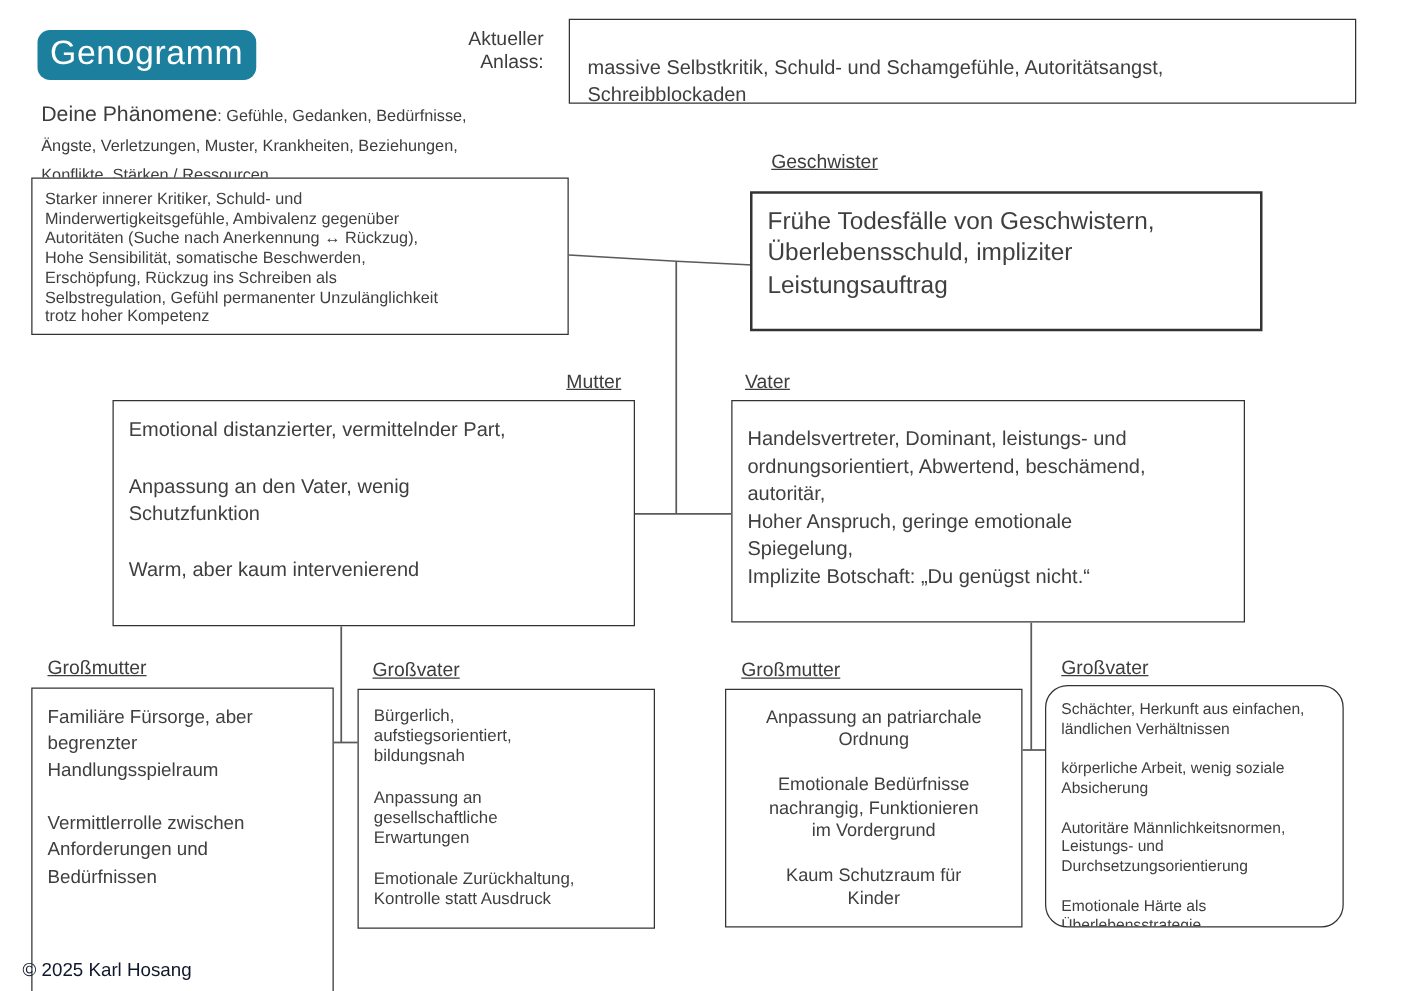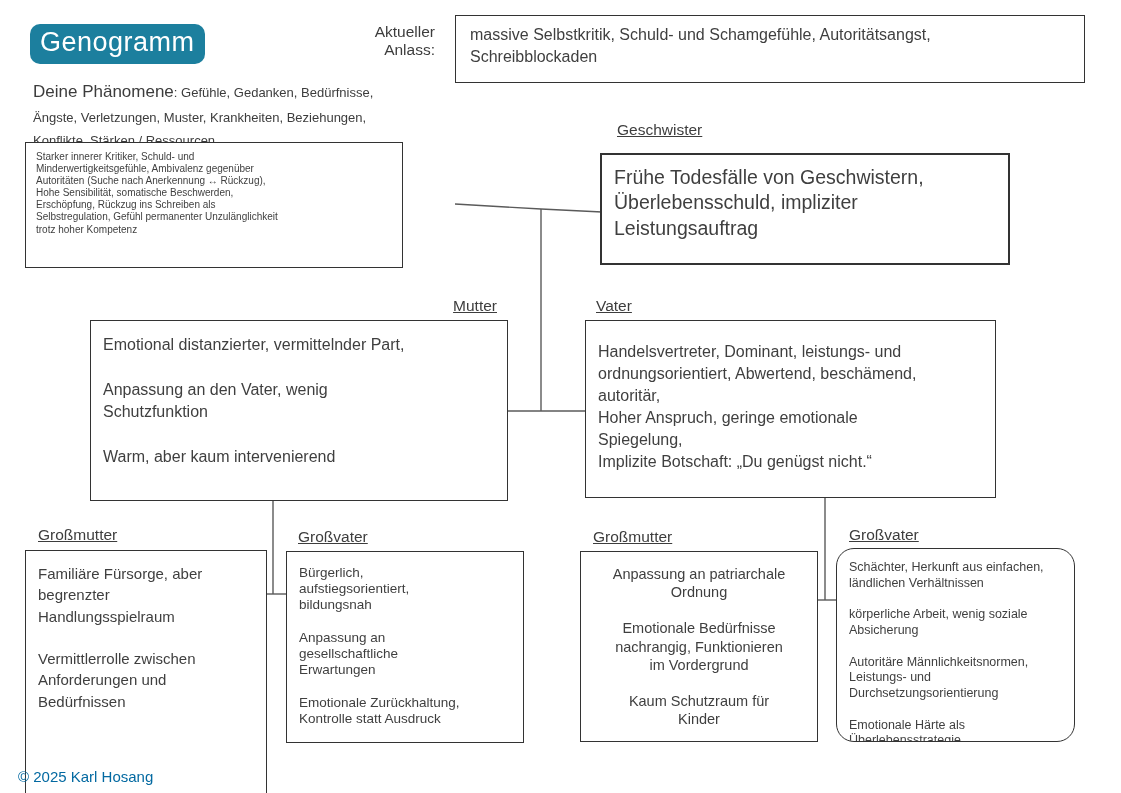--- a/index.html
+++ b/index.html
@@ -14,40 +14,40 @@
   }
   .node-label{position:absolute;z-index:1;font-size:15.5px;color:#3d3d3d;white-space:pre-line;text-decoration:underline;}
   .title-badge{
     position:absolute;left:30px;top:24px;z-index:1;background:#1c7f9e;color:#ffffff;
     font-size:27px;padding:3px 10px 6px 10px;letter-spacing:.5px;border-radius:10px;
   }
   .anlass-label{
     position:absolute;left:320px;top:23px;width:115px;text-align:right;z-index:1;
     font-size:15.5px;line-height:1.18;white-space:pre-line;color:#3d3d3d;
   }
-  .box-anlass{left:455px;top:15px;width:630px;height:68px;font-size:16px;line-height:1.4;padding:8px 14px;border-width:1.3px;}
+  .box-anlass{left:455px;top:15px;width:630px;height:68px;font-size:16px;line-height:1.4;padding:28px 14px;border-width:1.3px;}
   .phenomena{position:absolute;left:33px;top:80px;width:412px;z-index:1;line-height:1.45;}
   .phenomena .ph-head{font-size:17px;color:#3c3c3c;}
   .phenomena .ph-rest{font-size:13px;color:#3c3c3c;white-space:pre-line;}
-  .box-self{left:25px;top:142px;width:378px;height:126px;font-size:10px;line-height:1.21;padding:8px 10px;}
+  .box-self{left:25px;top:142px;width:430px;height:126px;font-size:13px;line-height:1.21;padding:8px 10px;}
   .box-geschwister{left:600px;top:153px;width:410px;height:112px;font-size:19.5px;line-height:1.3;padding:10px 12px;border-width:2px;}
   .box-mutter{left:90px;top:320px;width:418px;height:181px;font-size:16px;line-height:1.4;padding:13px 12px;}
   .box-vater{left:585px;top:320px;width:411px;height:178px;font-size:16px;line-height:1.38;padding:20px 12px;}
   .box-gm1{left:25px;top:550px;width:242px;height:245px;font-size:15px;line-height:1.42;padding:12px 12px;}
   .box-gv1{left:286px;top:551px;width:238px;height:192px;font-size:13.5px;line-height:1.2;padding:13px 12px;}
   .box-gm2{left:580px;top:551px;width:238px;height:191px;font-size:14.5px;line-height:1.25;padding:13px 12px;text-align:center;}
   .box-gv2{left:836px;top:548px;width:239px;height:194px;font-size:12.5px;line-height:1.26;padding:11px 12px;border-radius:18px;}
   .label-geschwister{left:617px;top:121px;}
   .label-mutter{left:90px;top:297px;width:407px;text-align:right;}
   .label-vater{left:596px;top:297px;}
   .label-gm1{left:38px;top:526px;}
   .label-gv1{left:298px;top:528px;}
   .label-gm2{left:593px;top:528px;}
   .label-gv2{left:849px;top:526px;}
-  .footer{position:absolute;left:18px;top:768px;font-size:15px;color:#0369a1;z-index:1;}
+  .footer{position:absolute;left:18px;top:768px;font-size:15px;color:#0f172a;z-index:1;}
 </style>
 </head>
 <body>
 
 <div class="stage">
 
   <svg class="wires" width="1121" height="793" viewBox="0 0 1121 793" fill="none" stroke="#5a5a5a" stroke-width="1.4">
     <polyline points="455,204 541,209 602,212"></polyline>
     <line x1="541" y1="209" x2="541" y2="411"></line>
     <line x1="508" y1="411" x2="585" y2="411"></line>

